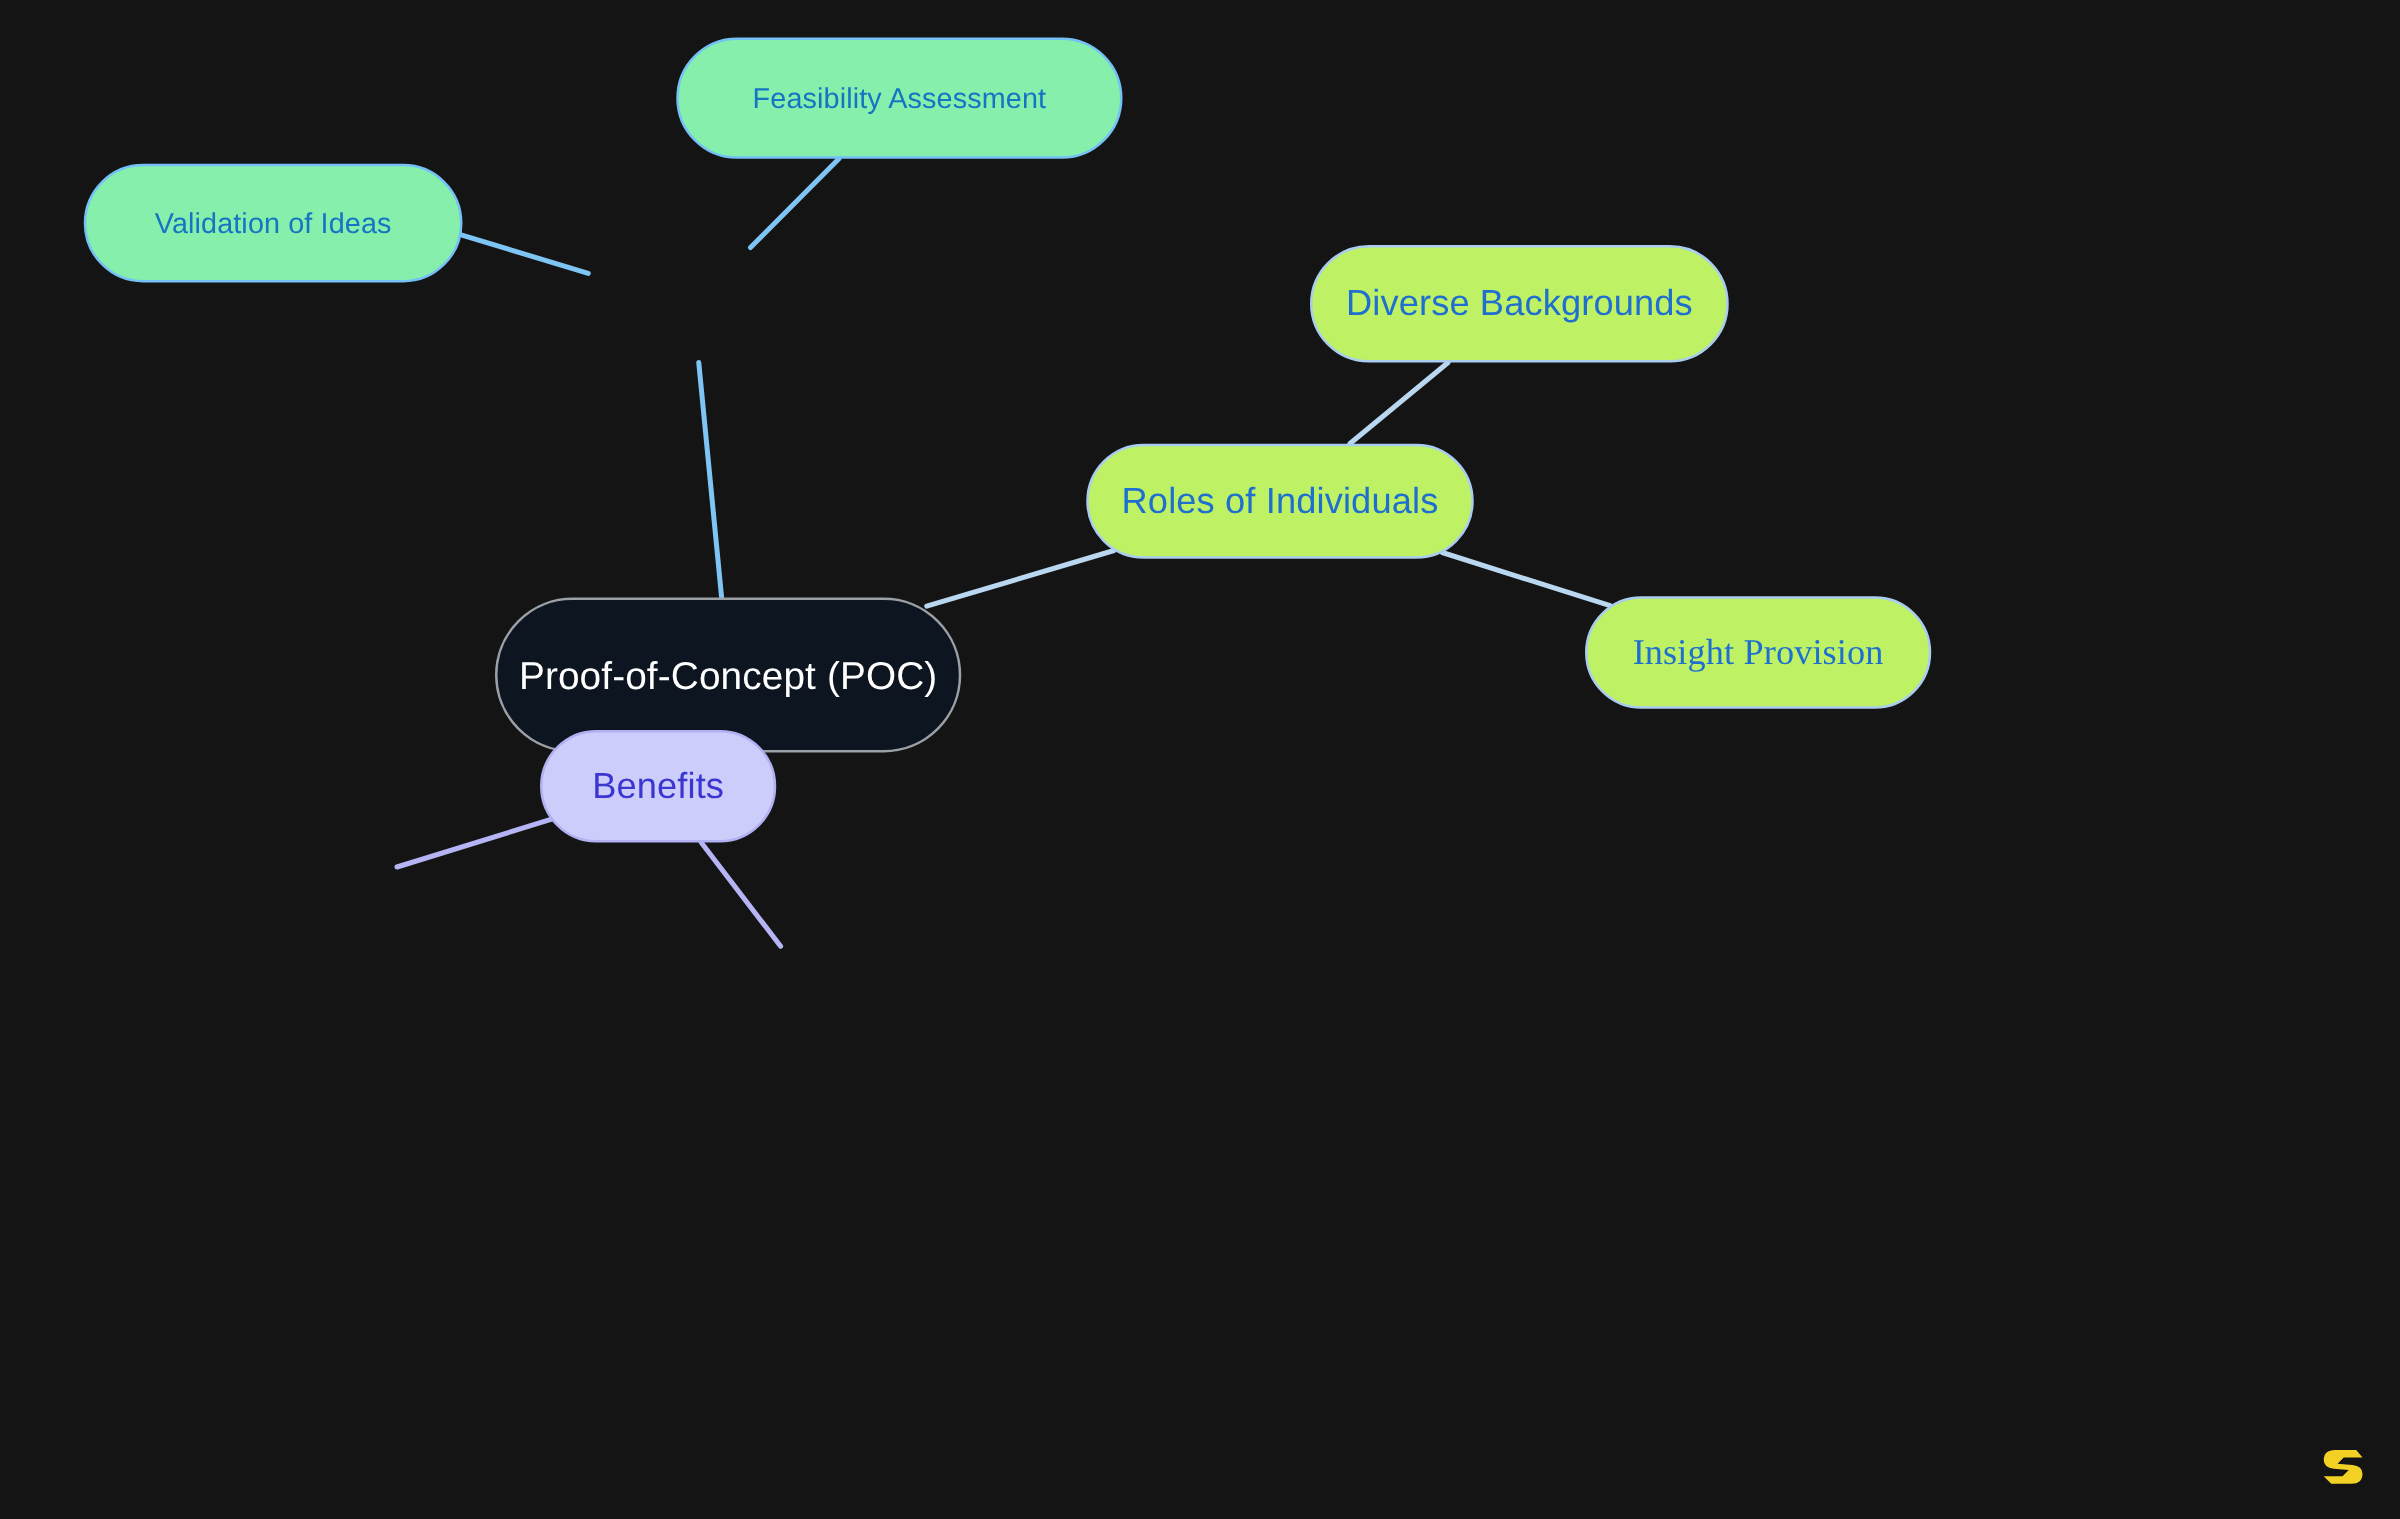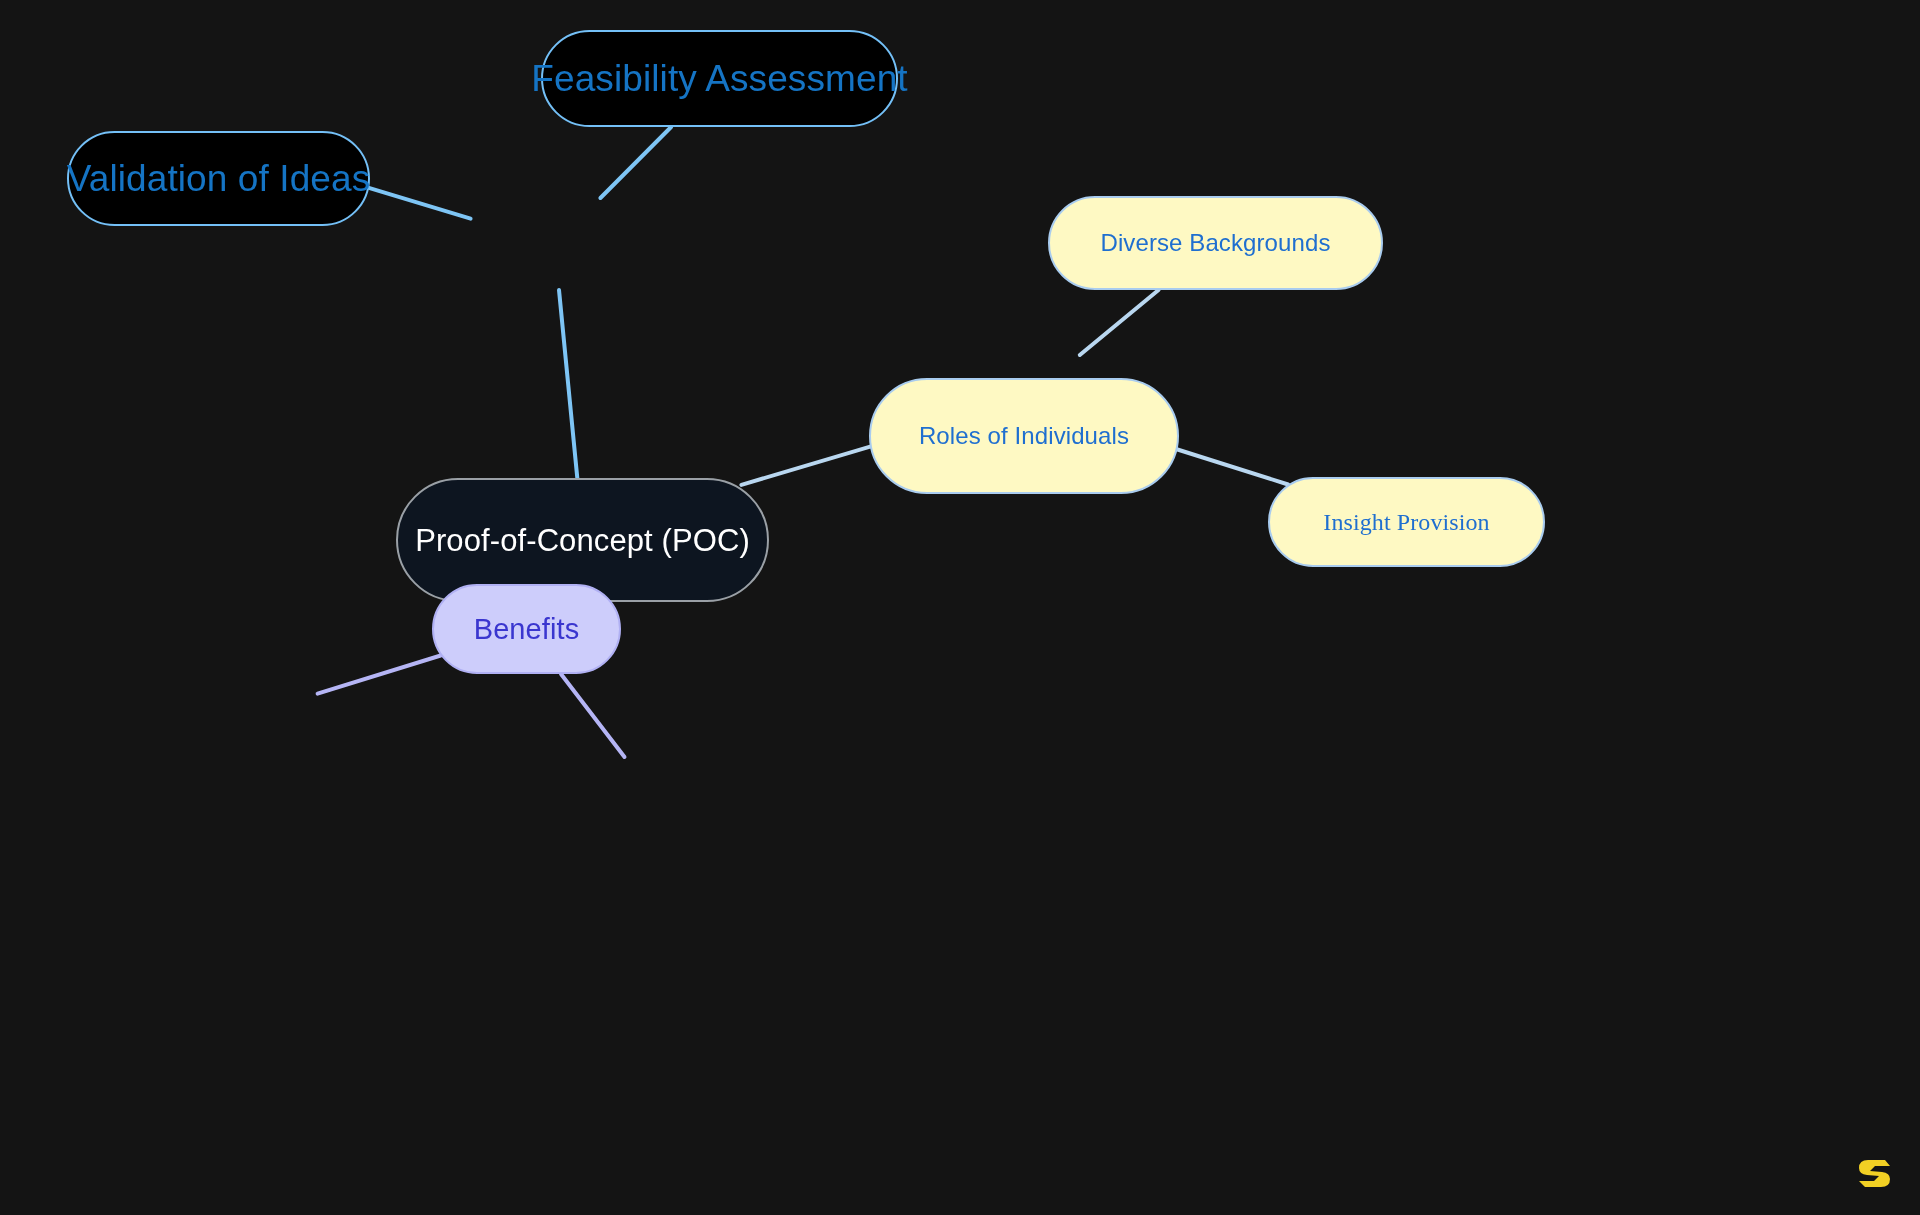--- a/index.html
+++ b/index.html
@@ -48,31 +48,31 @@
   }
   
   .node-root {
     background: #0d1520;
     border-color: #9aa0a6;
     color: #ffffff;
     font-size: 31px;
   }
   
   .node-blue {
-    background: #000000;
+    background: #86efac;
     border-color: #74c0f7;
     color: #1574c4;
-    font-size: 37px;
+    font-size: 23px;
   }
   
   .node-paleblue {
-    background: #fef9c3;
+    background: #bef264;
     border-color: #a9ccef;
     color: #1f6fd0;
-    font-size: 24px;
+    font-size: 29px;
   }
   
   .node-purple {
     background: #cdcdfb;
     border-color: #b0b0f3;
     color: #3a36cf;
     font-size: 29px;
   }
   #logo {
     position: absolute;
@@ -105,21 +105,21 @@
 
 
   <div class="node node-blue" style="left:541px; top:30px; width:357px; height:97px;">
     <span class="node-label">Feasibility Assessment</span>
   </div>
 
   <div class="node node-blue" style="left:67px; top:95px; width:303px; height:95px;margin-top:36px;">
     <span class="node-label">Validation of Ideas</span>
   </div>
 
-  <div class="node node-paleblue" style="left:869px; top:355px; width:310px; height:116px;margin-top:23px;">
+  <div class="node node-paleblue" style="left:869px; top:355px; width:310px; height:92px;">
     <span class="node-label">Roles of Individuals</span>
   </div>
 
   <div class="node node-paleblue" style="left:1048px; top:196px; width:335px; height:94px;">
     <span class="node-label">Diverse Backgrounds</span>
   </div>
 
   <div class="node node-paleblue" style="left:1268px; top:477px; width:277px; height:90px;font-family:Liberation Serif, serif;">
     <span class="node-label">Insight Provision</span>
   </div>

